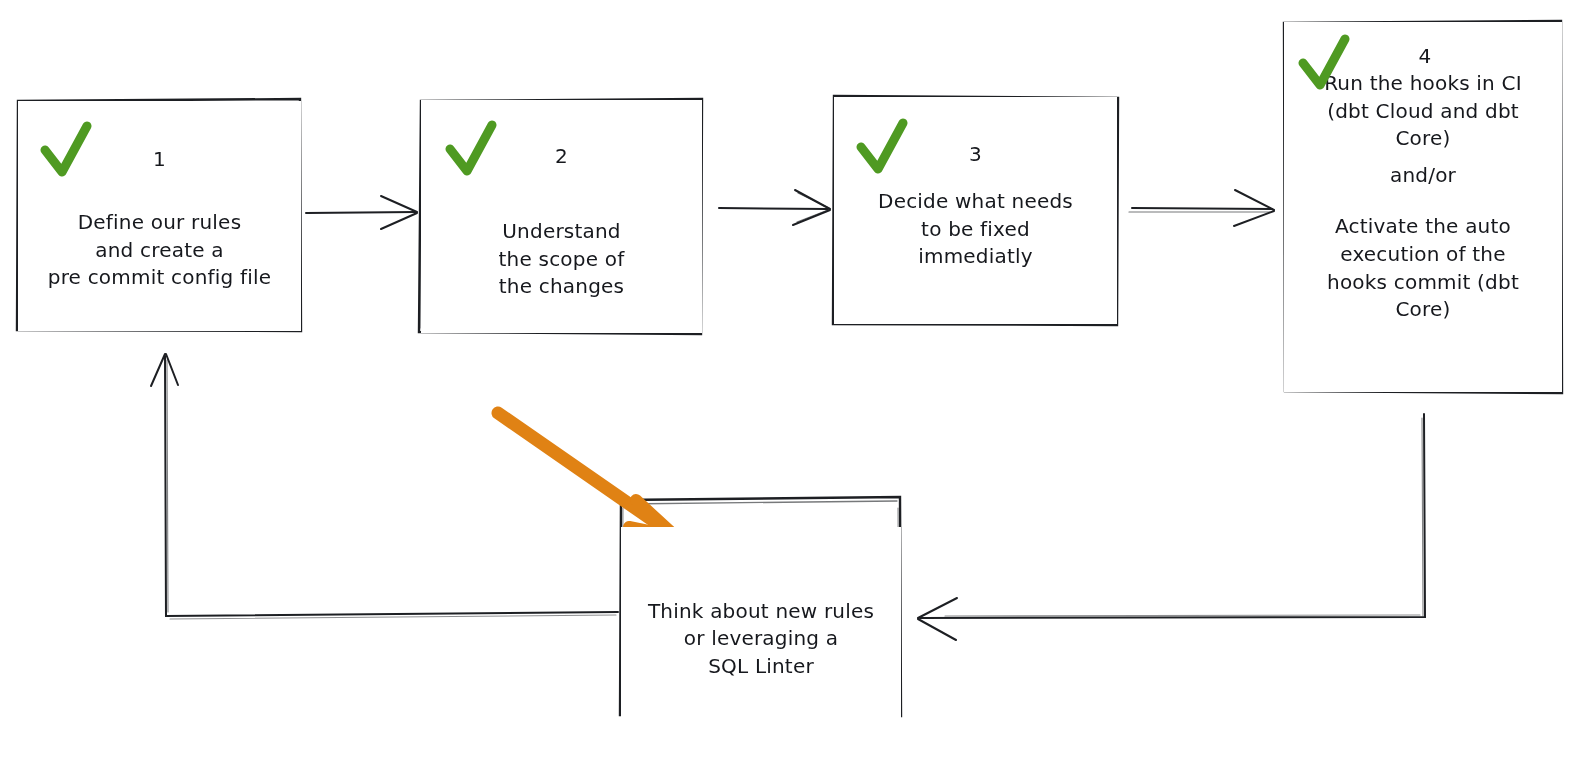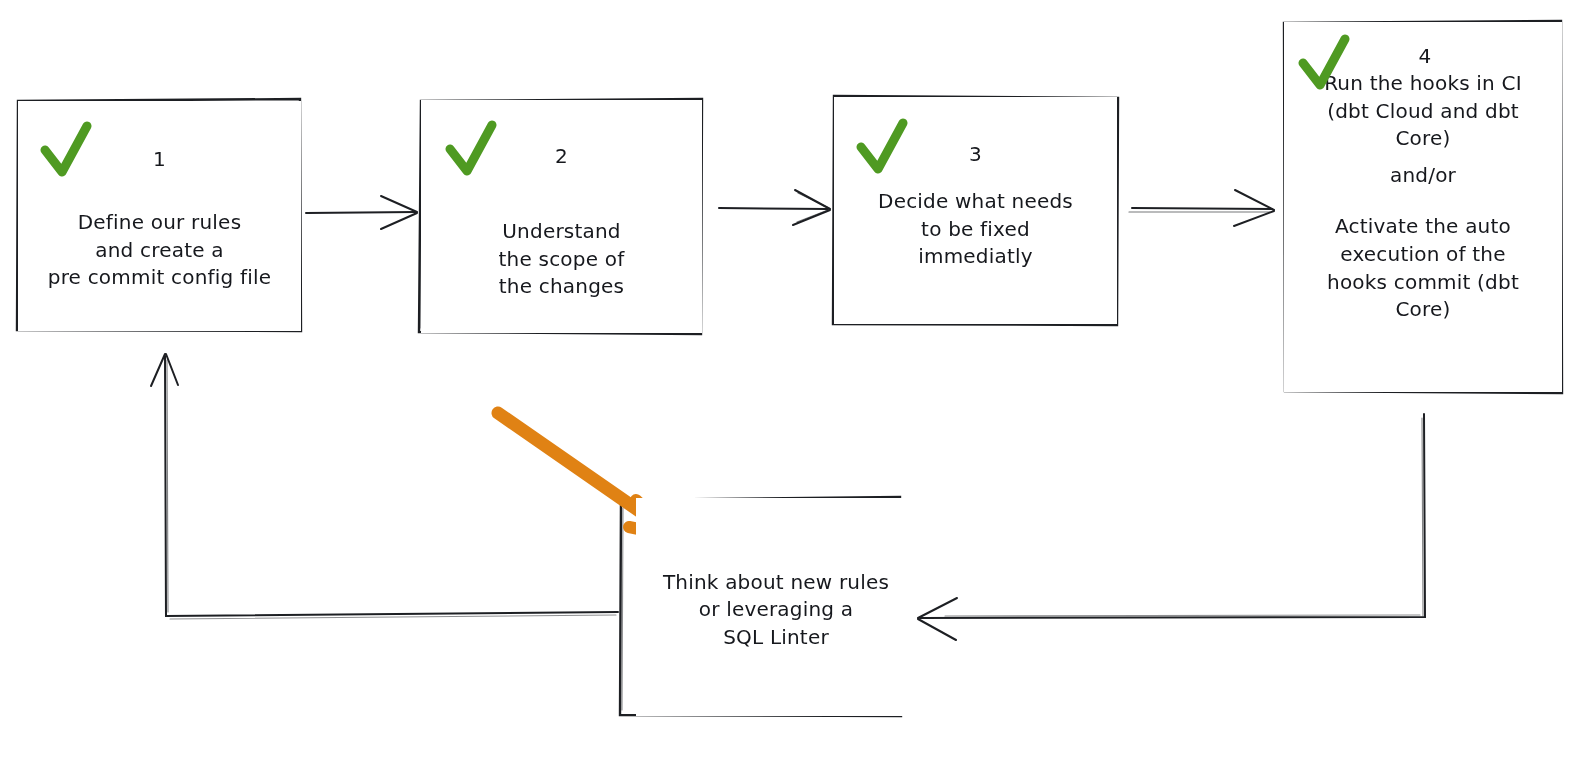--- a/index.html
+++ b/index.html
@@ -191,19 +191,19 @@
     <div class="node-text" style="margin-top:2px;">Run the hooks in CI
 (dbt Cloud and dbt
 Core)</div>
     <div class="node-text" style="margin-top:9px;">and/or</div>
     <div class="node-text" style="margin-top:24px;">Activate the auto
 execution of the
 hooks commit (dbt
 Core)</div>
   </div>
 
-  <div class="node" style="left:621px; top:498px; width:280px; height:218px; justify-content:center; padding-top:6px;margin-left:15px;">
+  <div class="node" style="left:621px; top:527px; width:280px; height:218px; justify-content:center; padding-top:6px;">
     <div class="node-text">Think about new rules
 or leveraging a
 SQL Linter</div>
   </div>
 
 </div>
 
 </body></html>

